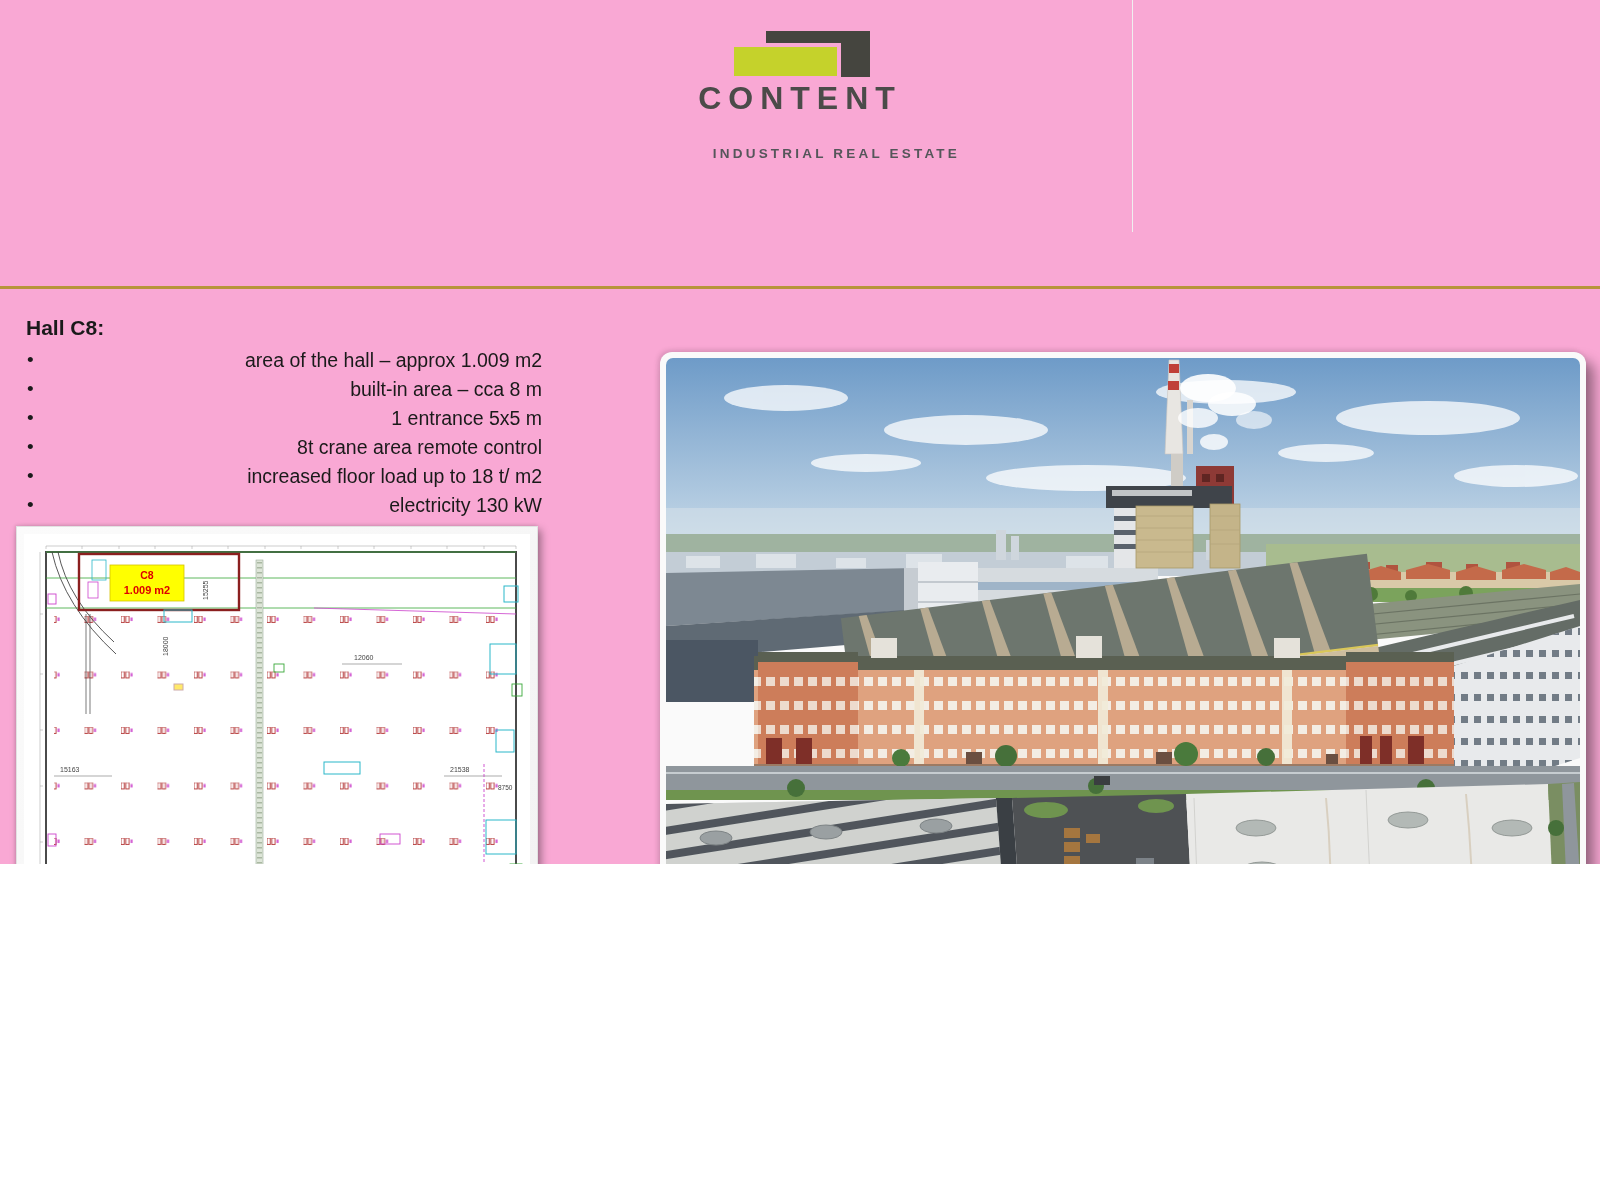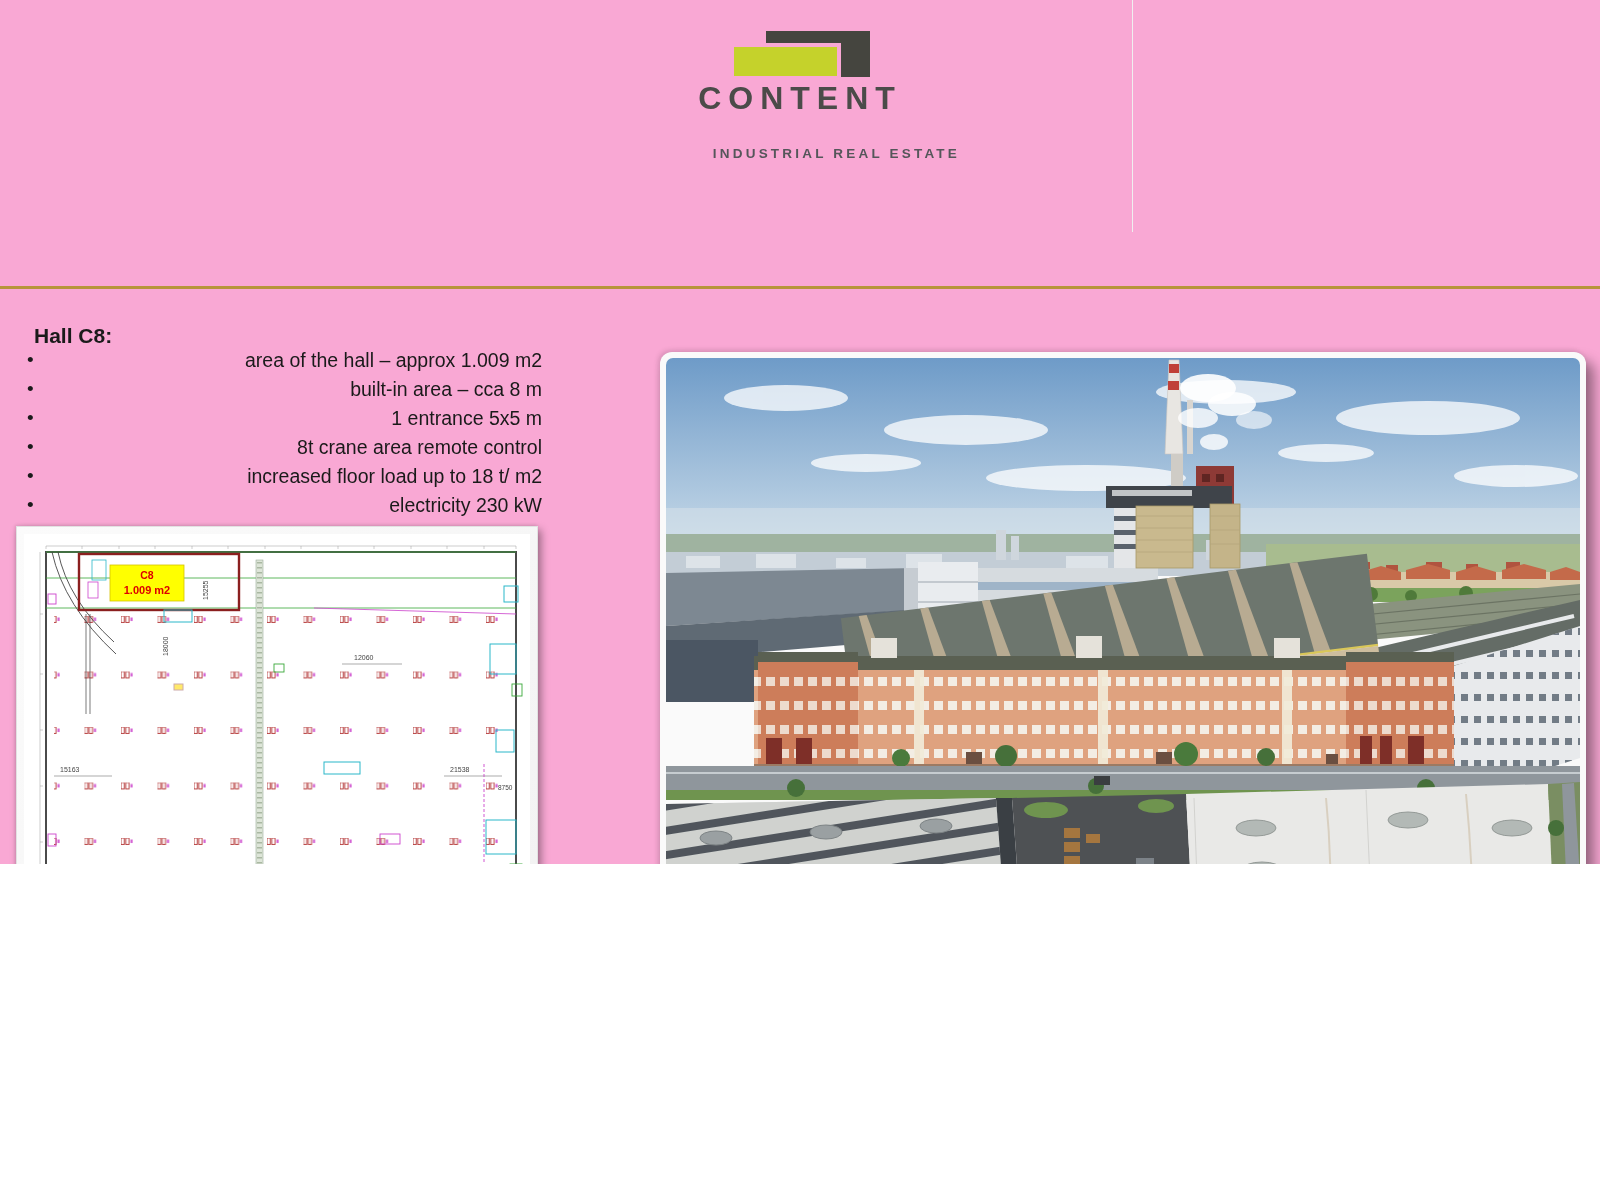--- a/index.html
+++ b/index.html
@@ -13,21 +13,21 @@
   .brand{position:absolute;left:640px;top:80px;width:320px;text-align:center;
          font-size:32px;font-weight:700;letter-spacing:7px;color:#4b4b49;}
   .tagline{position:absolute;left:640px;top:114px;width:320px;text-align:right;
            font-size:13.5px;font-weight:600;letter-spacing:3.2px;color:#55565a;margin-top:32px;}
 
   
   .divider{position:absolute;left:0;top:286px;width:1600px;height:3px;background:#b6953a;}
   .vline{position:absolute;left:1132px;top:0;width:1px;height:232px;background:#efefef;}
 
   
-  .hall-heading{position:absolute;left:22px;top:312px;font-size:21px;font-weight:700;margin:12px;}
+  .hall-heading{position:absolute;left:22px;top:312px;font-size:21px;font-weight:700;margin:4px;}
   .bullets{position:absolute;left:22px;top:346px;margin:0;padding:0;list-style:none;
            font-size:19.5px;line-height:28.9px;width:520px;}
   .bullets li{position:relative;padding-left:33px;white-space:pre;text-align:right;}
   .bullets li::before{content:"\2022";position:absolute;left:5px;top:0;font-size:19px;}
 
   
   .plan-frame{position:absolute;left:16px;top:526px;width:506px;height:544px;padding:7px;
               background:linear-gradient(135deg,#fbfbfb 0%,#f1f1f1 100%);
               box-shadow:-1px -1px 3px rgba(0,0,0,0.10), 3px 4px 8px rgba(0,0,0,0.38);
               border:1px solid #e2e2e2;}
@@ -57,21 +57,21 @@
   <div class="vline"></div>
   <div class="divider"></div>
 
   <h2 class="hall-heading">Hall C8:</h2>
   <ul class="bullets">
     <li>area of the hall – approx 1.009 m2</li>
     <li>built-in area – cca 8 m</li>
     <li>1 entrance 5x5 m</li>
     <li>8t crane area remote control</li>
     <li> increased floor load up to 18 t/ m2</li>
-    <li> electricity 230 kW</li>
+    <li> electricity 130 kW</li>
   </ul>
 
   <div class="plan-frame">
     <svg width="506" height="544" viewBox="0 0 506 544">
       <defs>
         <pattern id="colgrid" x="24" y="82" width="36.5" height="55.5" patternUnits="userSpaceOnUse">
           <g stroke="#b23131" stroke-width="0.9" fill="none">
             <rect x="0" y="0" width="3.2" height="6.5"></rect>
             <rect x="4.8" y="0" width="3.2" height="6.5"></rect>
           </g>

